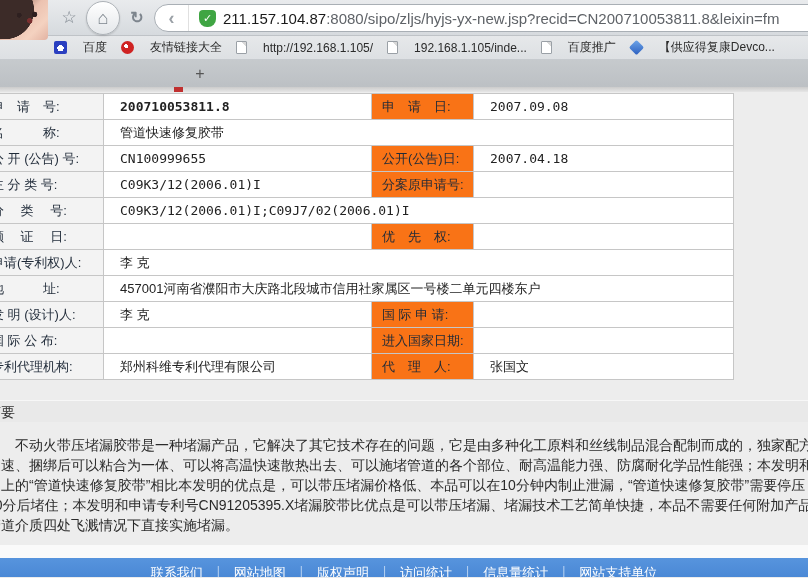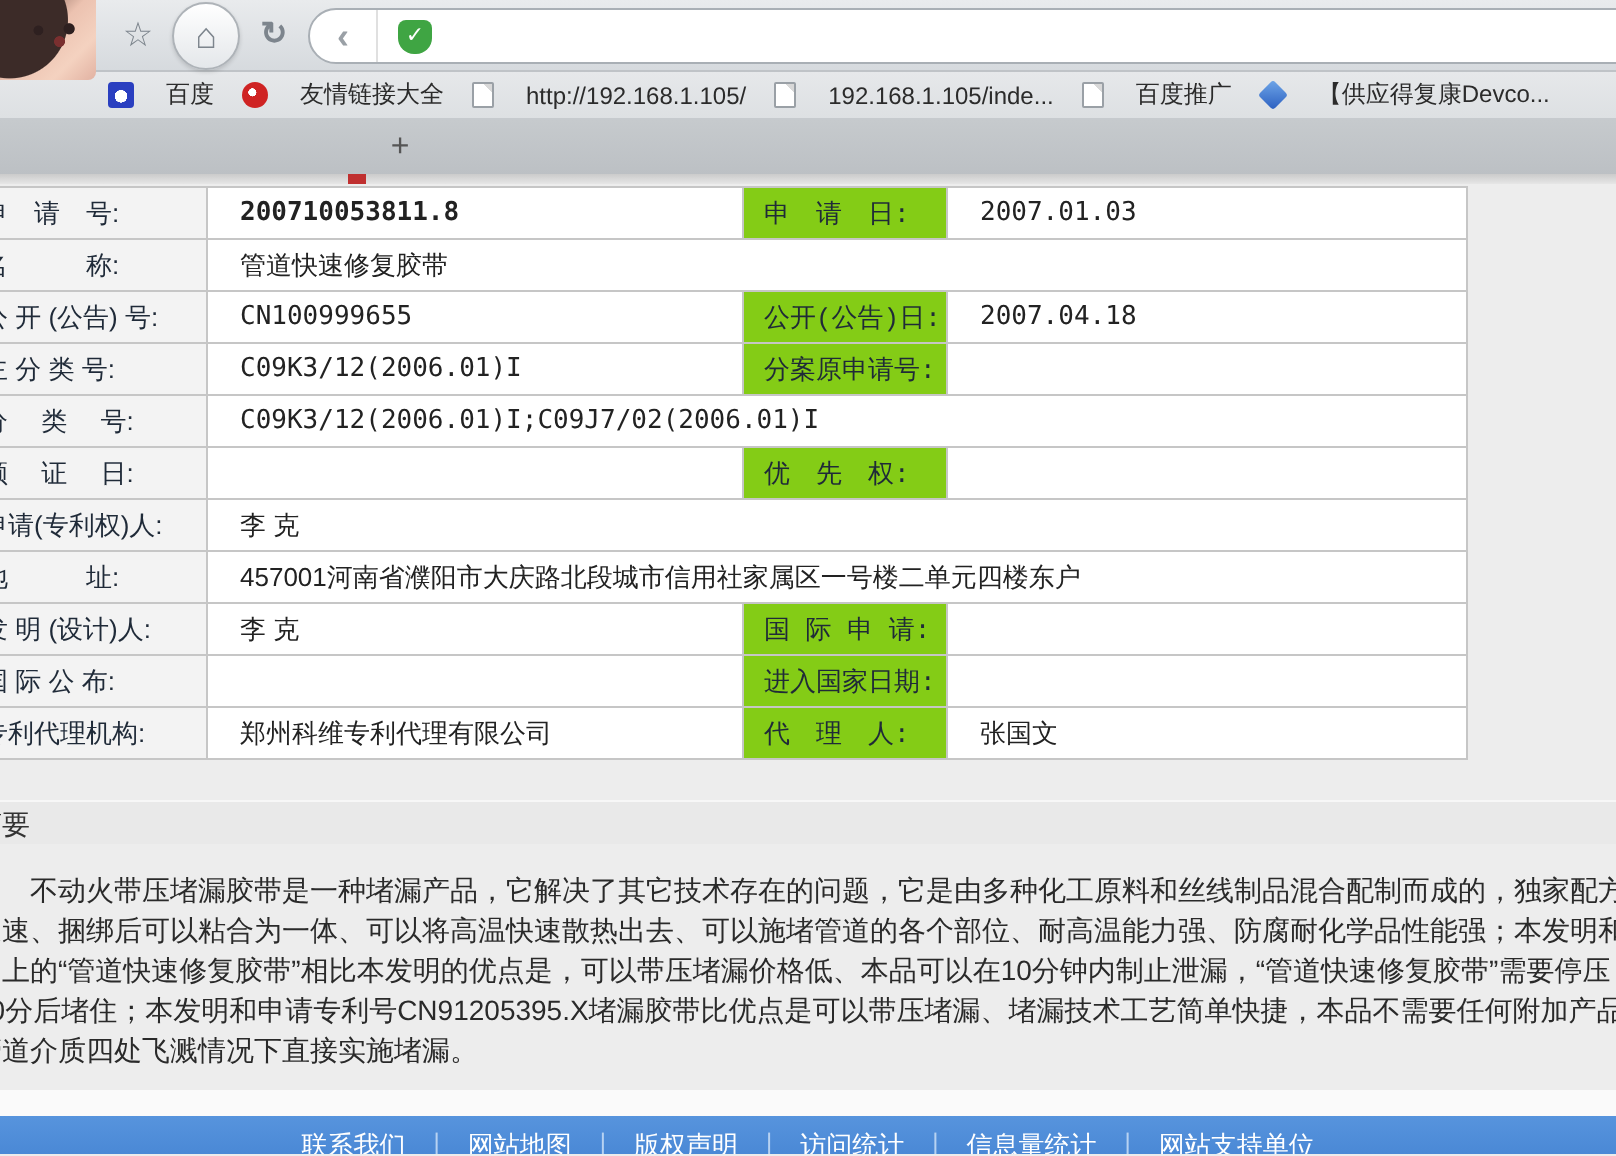--- a/index.html
+++ b/index.html
@@ -66,21 +66,21 @@
   
   .content { position:relative; height:490px; background:#ededed; overflow:hidden; }
   .page { width:834px; margin-left:-13px; }
   .topstrip { position:relative; height:5px; background:linear-gradient(#cbcbcb,#e6e6e6); }
   .redmark { position:absolute; left:187px; top:0; width:9px; height:5px; background:#c03030; }
 
   table.patent { border-collapse:collapse; table-layout:fixed; width:746px; margin-top:1px;
     background:#fff; }
   table.patent td { border:1px solid #c6c6c6; height:26px; overflow:hidden; white-space:nowrap; }
   td.lbl { background:#f3f3f3; font-size:13px; color:#1f2a38; padding-left:3px; }
-  td.lbl2 { background:#84cc16; font-size:13px; color:#1f2a38; padding-left:10px;font-family:Liberation Mono, monospace; }
+  td.lbl2 { background:#f97316; font-size:13px; color:#1f2a38; padding-left:10px; }
   td.val { font-size:13px; color:#222; padding-left:16px; }
   .mono { font-family:"DejaVu Sans Mono","Liberation Mono",monospace; font-size:12.5px; color:#3a3a3a; }
   .red { color:#a93131; font-weight:bold; }
 
   .abs-head { margin-top:20px; height:22px; background:#e9e9e9; border-top:1px solid #f7f7f7;
     font-size:14px; color:#333; line-height:22px; }
   .abs-body { margin-top:13px; }
   .abs-line { font-size:14px; line-height:20px; color:#2a2a2a; white-space:nowrap; }
 
   .whitestrip { position:absolute; left:0; top:458px; width:100%; height:13px; background:#fafafa; }
@@ -96,20 +96,21 @@
 <div class="browser">
 
   <div class="toolbar">
     <div class="photo"></div>
     <button class="tb-btn btn-star">☆</button>
     <button class="tb-btn btn-home">⌂</button>
     <button class="tb-btn btn-refresh">↻</button>
     <div class="urlbar">
       <div class="back-seg">‹</div>
       <div class="shield"></div>
+      <div class="url-text"><span class="host">211.157.104.87</span><span class="rest">:8080/sipo/zljs/hyjs-yx-new.jsp?recid=CN200710053811.8&amp;leixin=fm</span></div>
     </div>
   </div>
 
   <div class="bookmarks">
     <div class="bm">
       <span class="ic ic-baidu"></span>
       <span class="bm-label">百度</span>
     </div>
     <div class="bm">
       <span class="ic ic-links"></span>
@@ -149,21 +150,21 @@
             <col style="width:116px">
             <col style="width:268px">
             <col style="width:102px">
             <col style="width:260px">
           </colgroup>
         <tbody>
             <tr>
           <td class="lbl">申　请　号:</td>
           <td class="val mono red">200710053811.8</td>
           <td class="lbl2">申　请　日:</td>
-          <td class="val mono">2007.01.03</td>
+          <td class="val mono">2007.09.08</td>
         </tr>
         <tr>
           <td class="lbl">名　　　称:</td>
           <td class="val" colspan="3">管道快速修复胶带</td>
         </tr>
         <tr>
           <td class="lbl">公 开 (公告) 号:</td>
           <td class="val mono">CN100999655</td>
           <td class="lbl2">公开(公告)日:</td>
           <td class="val mono">2007.04.18</td>

